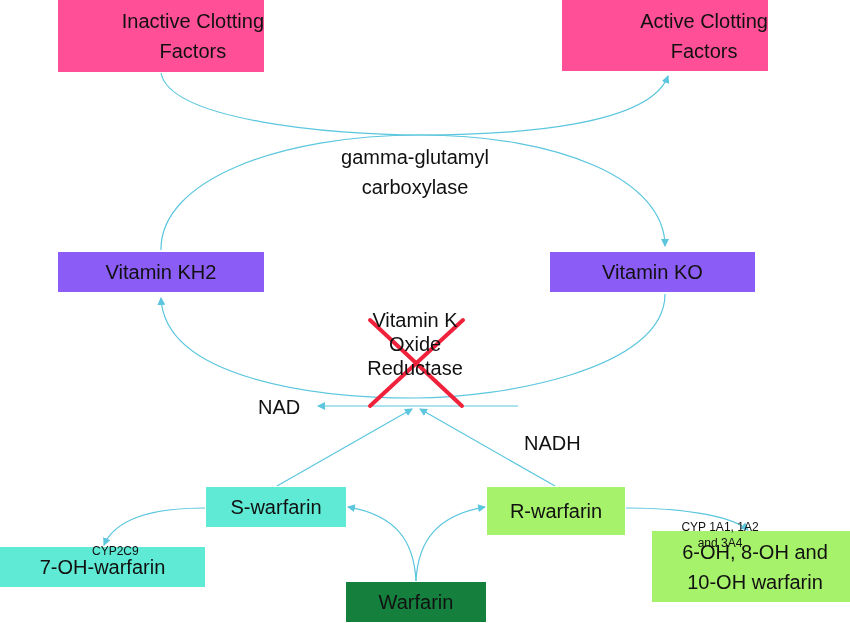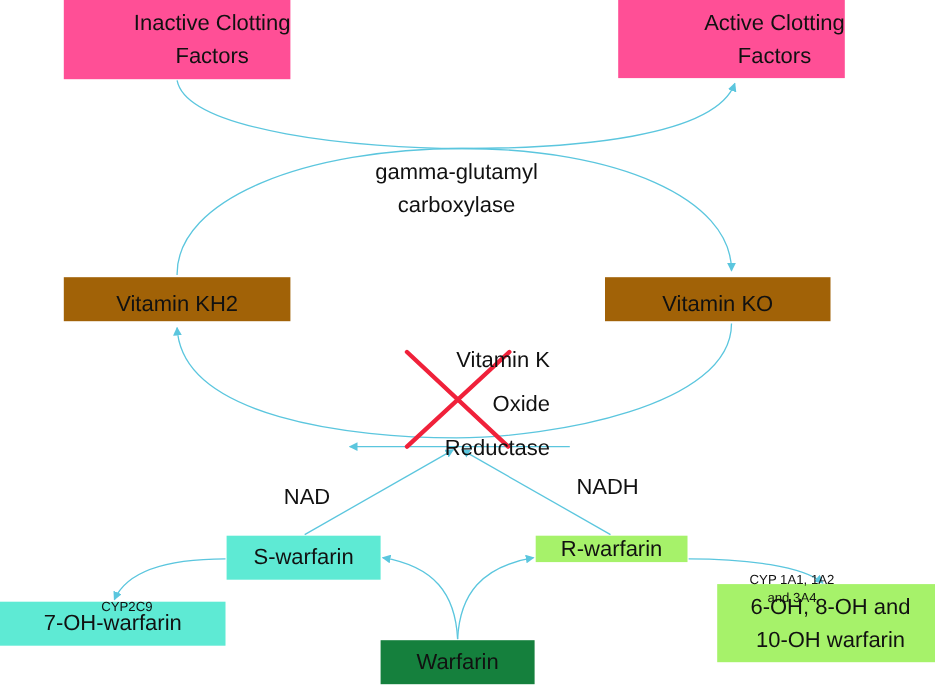--- a/index.html
+++ b/index.html
@@ -3,21 +3,21 @@
   <meta charset="utf-8">
   <style>
     html, body { margin: 0; padding: 0; background: #ffffff; }
     body { width: 850px; height: 623px; position: relative; overflow: hidden;
            font-family: "Liberation Sans", "DejaVu Sans", sans-serif; color: #111; }
     #arrows { position: absolute; left: 0; top: 0; width: 850px; height: 623px; }
     .node { position: absolute; display: flex; align-items: center; justify-content: center;
             text-align: center; font-size: 20px; line-height: 30px; box-sizing: border-box; }
     .node span { white-space: pre-line; }
     .pink { background: #ff4f96; justify-content: flex-end; }
-    .yellow { background: #a16207; align-items: flex-end; }
+    .yellow { background: #8b5cf6; }
     .salmon { background: #5eead4; }
     .lime { background: #a6f26a; }
     .cyan { background: #15803d; }
     .lbl { position: absolute; text-align: center; white-space: pre-line; }
     .lbl-big { font-size: 20px; line-height: 30px; }
     .lbl-small { font-size: 12px; line-height: 16px; margin-top: 46px; }
   </style>
 </head>
 <body>
 
@@ -72,30 +72,30 @@
 </div>
 <div class="node salmon" style="left:206px; top:487px; width:140px; height:40px;">
   <span>S-warfarin</span>
 </div>
 <div class="node salmon" style="left:0px; top:547px; width:205px; height:40px;">
   <span>7-OH-warfarin</span>
 </div>
 <div class="node cyan" style="left:346px; top:582px; width:140px; height:40px;">
   <span>Warfarin</span>
 </div>
-<div class="node lime" style="left:487px; top:487px; width:138px; height:24px;">
+<div class="node lime" style="left:487px; top:487px; width:138px; height:48px;">
   <span>R-warfarin</span>
 </div>
 <div class="node lime" style="left:652px; top:531px; width:206px; height:71px;">
   <span>6-OH, 8-OH and
 10-OH warfarin</span>
 </div>
 
 <div class="lbl lbl-big" style="left:300px; top:142px; width:230px;">gamma-glutamyl
 carboxylase</div>
-<div class="lbl lbl-big" style="left:330px; top:308px; width:170px; line-height:40px;text-align:right;">Vitamin K
+<div class="lbl lbl-big" style="left:330px; top:308px; width:170px; line-height:24px;">Vitamin K
 Oxide
 Reductase</div>
-<div class="lbl lbl-big" style="left:258px; top:392px; width:56px; text-align:left;margin-top:45px;">NAD</div>
+<div class="lbl lbl-big" style="left:258px; top:392px; width:56px; text-align:left;">NAD</div>
 <div class="lbl lbl-big" style="left:524px; top:392px; width:70px; text-align:left;margin-top:36px;">NADH</div>
 <div class="lbl lbl-small" style="left:92px; top:497px; width:70px; text-align:left;">CYP2C9</div>
 <div class="lbl lbl-small" style="left:660px; top:473px; width:120px;">CYP 1A1, 1A2
 and 3A4</div>
 
 </body></html>

